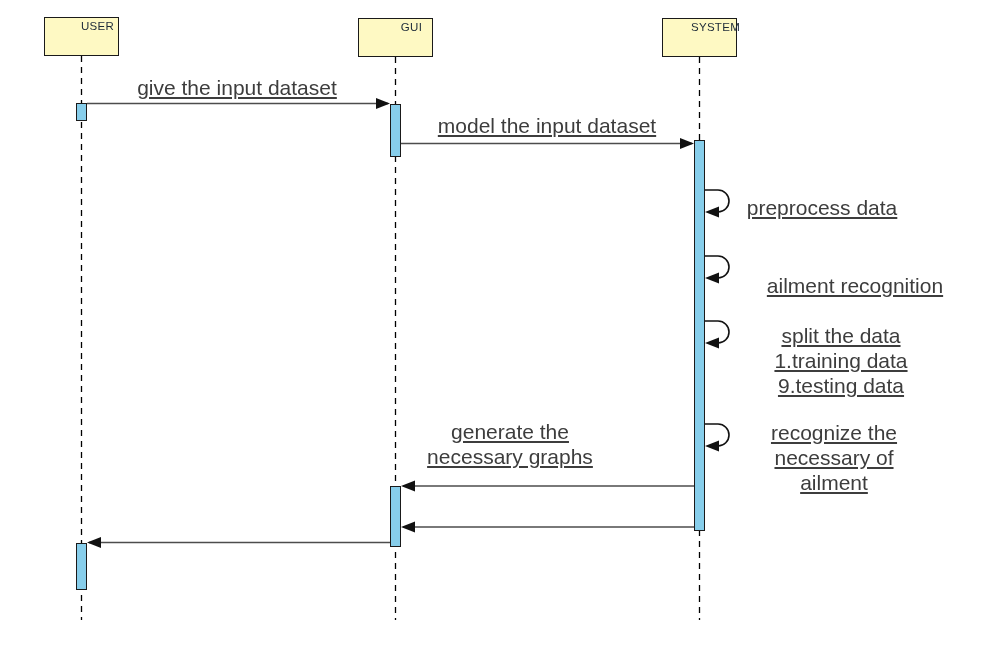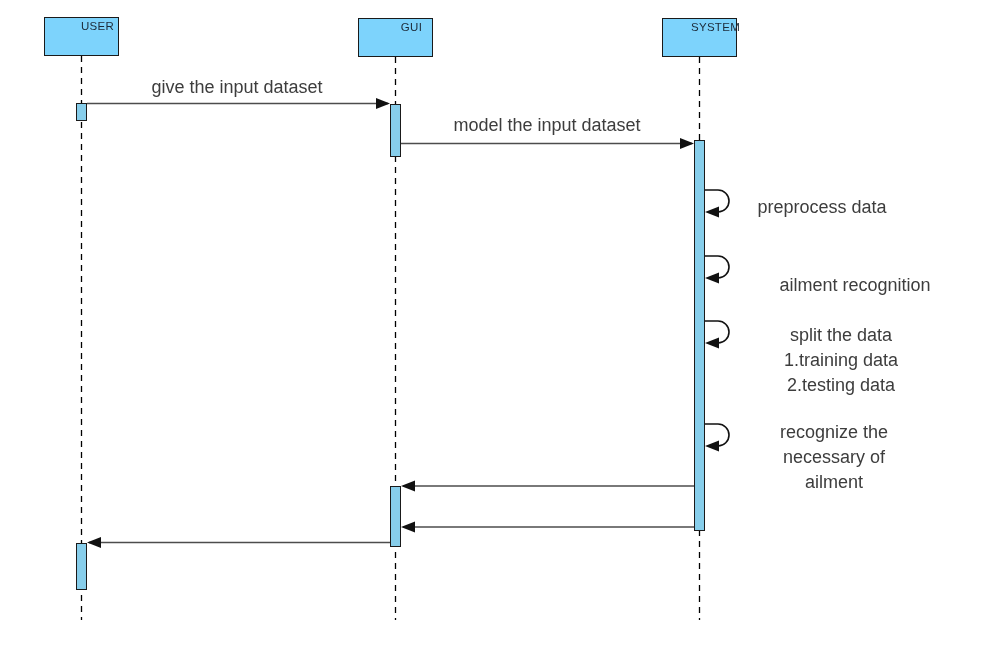--- a/index.html
+++ b/index.html
@@ -2,34 +2,34 @@
 <html><head>
 <meta charset="utf-8">
 <style>
   html,body { margin:0; padding:0; background:#ffffff; }
   .canvas {
     position:relative; width:987px; height:651px; background:#ffffff;
     font-family:"Liberation Sans","DejaVu Sans",sans-serif; overflow:hidden;
   }
   .actor-box {
     position:absolute; width:75px; height:39px; box-sizing:border-box;
-    background:#7dd3fc; border:1.5px solid #1a1a1a;
+    background:#fef9c3; border:1.5px solid #1a1a1a;
     display:flex; justify-content:center; align-items:flex-start;padding-left:32px;
   }
   .actor-label {
     font-size:11.5px; color:#1c2a38; padding-top:2px; letter-spacing:0.3px;
   }
   .bar {
     position:absolute; width:11px; box-sizing:border-box;
     background:#87CEEB; border:1.5px solid #1a1a1a; z-index:3;
   }
   .lines-layer { position:absolute; left:0; top:0; z-index:1; }
   .msg {
-    position:absolute; z-index:4; font-size:18px; line-height:25px;
-    color:#3d3d3d; text-align:center; white-space:pre-line; pointer-events:none;
+    position:absolute; z-index:4; font-size:21px; line-height:25px;
+    color:#3d3d3d; text-align:center; white-space:pre-line; pointer-events:none;text-decoration:underline;
   }
 </style>
 </head>
 <body>
 
 <div class="canvas">
 
   <svg class="lines-layer" width="987" height="651">
 
     <path d="M81.5,56 V620" stroke="#000" stroke-width="1.3" stroke-dasharray="6,5" fill="none"></path>
@@ -79,18 +79,20 @@
   <div class="bar" style="left:694px; top:140px; height:391px;"></div>
   <div class="bar" style="left:390px; top:486px; height:61px;"></div>
   <div class="bar" style="left:76px;  top:543px; height:47px;"></div>
 
   <div class="msg" style="left:107px; top:75px;  width:260px;">give the input dataset</div>
   <div class="msg" style="left:417px; top:113px; width:260px;">model the input dataset</div>
   <div class="msg" style="left:712px; top:195px; width:220px;">preprocess data</div>
   <div class="msg" style="left:735px; top:273px; width:240px;">ailment recognition</div>
   <div class="msg" style="left:731px; top:323px; width:220px;">split the data
 1.training data
-2.testing data</div>
+9.testing data</div>
   <div class="msg" style="left:724px; top:420px; width:220px;">recognize the
 necessary of
 ailment</div>
+  <div class="msg" style="left:380px; top:419px; width:260px;">generate the
+necessary graphs</div>
 
 </div>
 
 </body></html>

